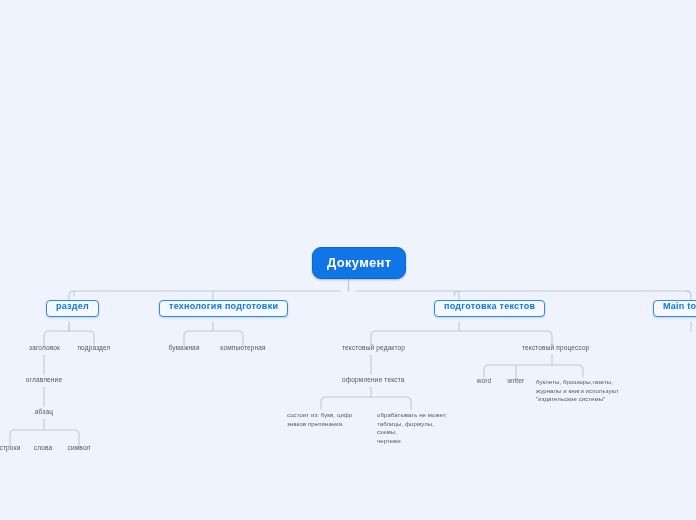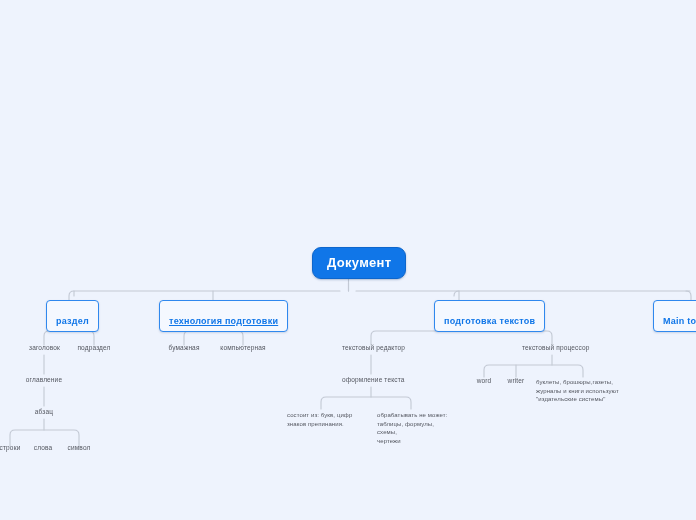--- a/index.html
+++ b/index.html
@@ -48,21 +48,21 @@
   }
 
   .node-branch {
     background: #f4f8ff;
     color: #1076e8;
     border: 1px solid #2f88ee;
     border-radius: 4px;
     font-size: 9px;
     font-weight: bold;
     letter-spacing: 0.25px;
-    padding: 15px 9px 5px 9px;
+    padding: 0 9px 5px 9px;
     box-shadow: 0 1px 2px rgba(20,60,120,0.17);
     text-align: center;
   }
 
   .node-leaf {
     color: #53565f;
     font-size: 6.5px;
     letter-spacing: 0.15px;
     line-height: 1.0;
     text-align: center;
@@ -122,21 +122,21 @@
     <path d="M484 377 L484 370 Q484 365 489 365 L578 365 Q583 365 583 370 L583 377"></path>
     <path d="M516 365 L516 377"></path>
 
     <path d="M691 322 L691 331"></path>
   </svg>
 
   <div class="node node-root" style="left:312px; top:247px;">Документ</div>
 
   <div class="node node-branch" style="left:46px; top:300px;">раздел</div>
 
-  <div class="node node-branch" style="left:159px; top:300px;text-decoration:underline;">технология подготовки</div>
+  <div class="node node-branch" style="left:159px; top:300px;">технология подготовки</div>
 
   <div class="node node-branch" style="left:410px; top:300px;margin-left:24px;">подготовка текстов</div>
 
   <div class="node node-branch" style="left:653px; top:300px;">Main topic</div>
 
   <div class="node node-leaf" style="left:24px; top:343px; width:41px;">заголовок</div>
 
   <div class="node node-leaf" style="left:73px; top:343px; width:42px;">подраздел</div>
 
   <div class="node node-leaf" style="left:22px; top:375px; width:44px;">оглавление</div>

